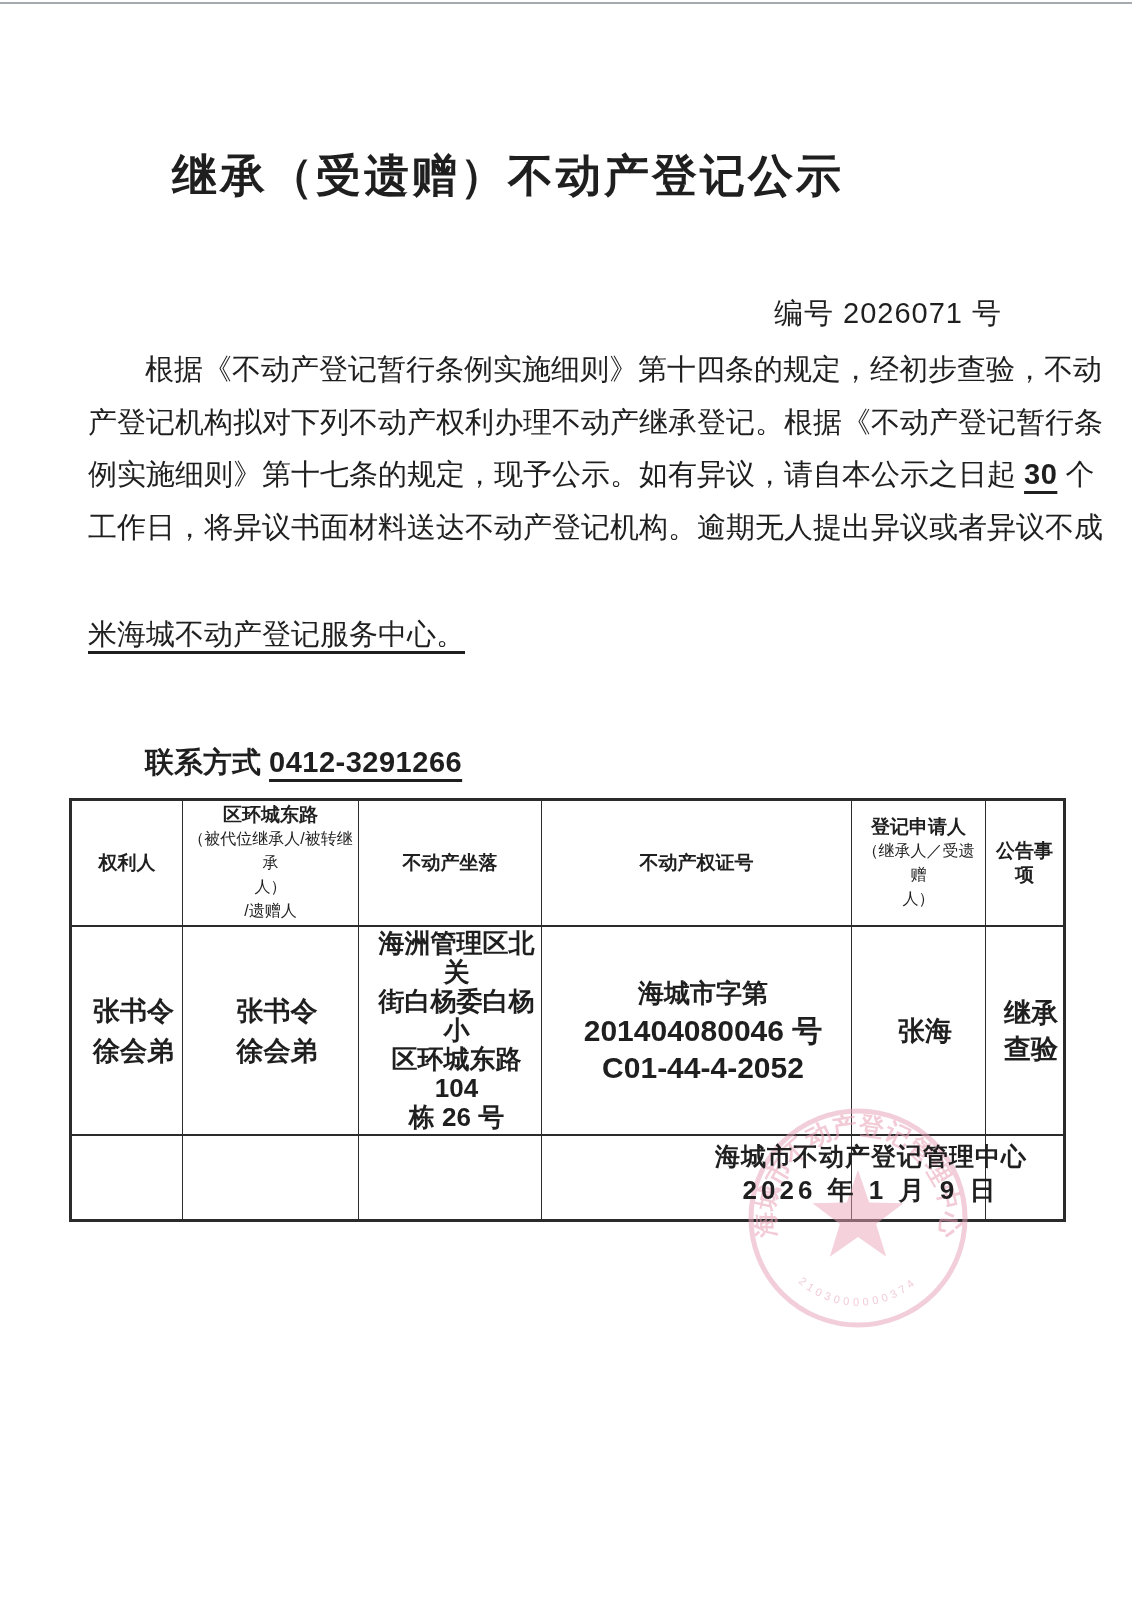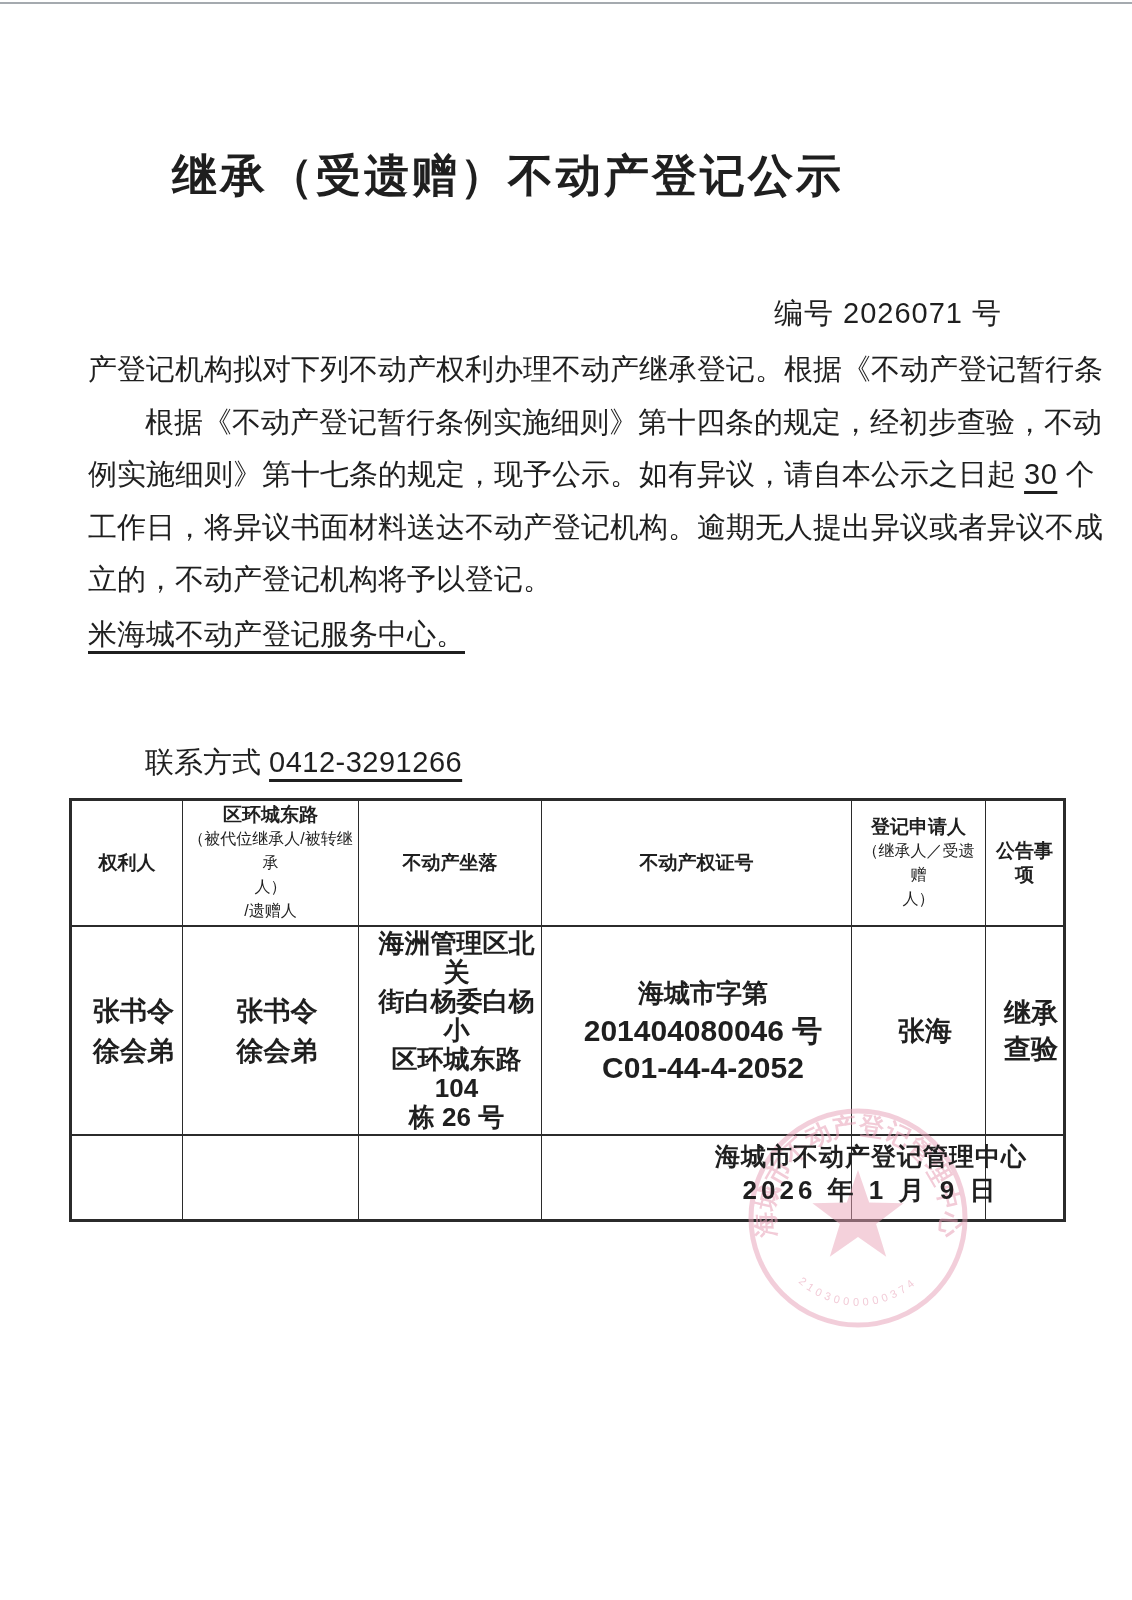--- a/index.html
+++ b/index.html
@@ -14,21 +14,21 @@
   }
   .doc-number{
     position:absolute;right:130px;top:294px;font-size:29px;font-weight:normal;letter-spacing:1px;
   }
   .para{position:absolute;left:88px;width:964px;font-size:29px;line-height:52.5px;font-weight:500;}
   .p1{top:343px;}
   .p2{top:608px;}
   .p3{top:736px;font-weight:bold;}
   .para .line{white-space:nowrap;}
   .para .line.indent{text-indent:57px;}
-  .para .b{font-weight:normal;}
+  .para .b{font-weight:bold;}
   .para .u{text-decoration:underline;text-decoration-thickness:2.5px;text-underline-offset:7px;}
   .para .num{letter-spacing:.5px;}
 
   .notice-table{
     position:absolute;left:69px;top:798px;width:994px;border-collapse:collapse;table-layout:fixed;
   }
   .notice-table td{
     border:1.6px solid #2b2b2b;text-align:center;vertical-align:middle;padding:2px 3px;overflow:hidden;
   }
   .notice-table{border:3px solid #2b2b2b;}
@@ -59,25 +59,24 @@
 
 <div class="page">
 
   <div class="top-scan-line"></div>
 
   <h1 class="title">继承（受遗赠）不动产登记公示</h1>
 
   <div class="doc-number">编号 2026071 号</div>
 
   <div class="para p1">
+      <div class="line indent"><span>根据《不动产登记暂行条例实施细则》第十四条的规定，经初步查验，不动</span></div>
       <div class="line"><span>产登记机构拟对下列不动产权利办理不动产继承登记。根据《不动产登记暂行条</span></div>
-      <div class="line indent"><span>根据《不动产登记暂行条例实施细则》第十四条的规定，经初步查验，不动</span></div>
       <div class="line"><span>例实施细则》第十七条的规定，现予公示。如有异议，请自本公示之日起 </span><span class="b u num">30</span><span> 个</span></div>
       <div class="line"><span>工作日，将异议书面材料送达不动产登记机构。逾期无人提出异议或者异议不成</span></div>
-      <div class="line"><span>立的，不动产登记机构将予以登记。</span></div>
     </div>
   <div class="para p2">
       <div class="line"><span class="u">米海城不动产登记服务中心。  </span></div>
     </div>
   <div class="para p3">
       <div class="line indent"><span class="b">联系方式 </span><span class="b u num">0412-3291266</span></div>
     </div>
 
   <table class="notice-table">
     <colgroup>

